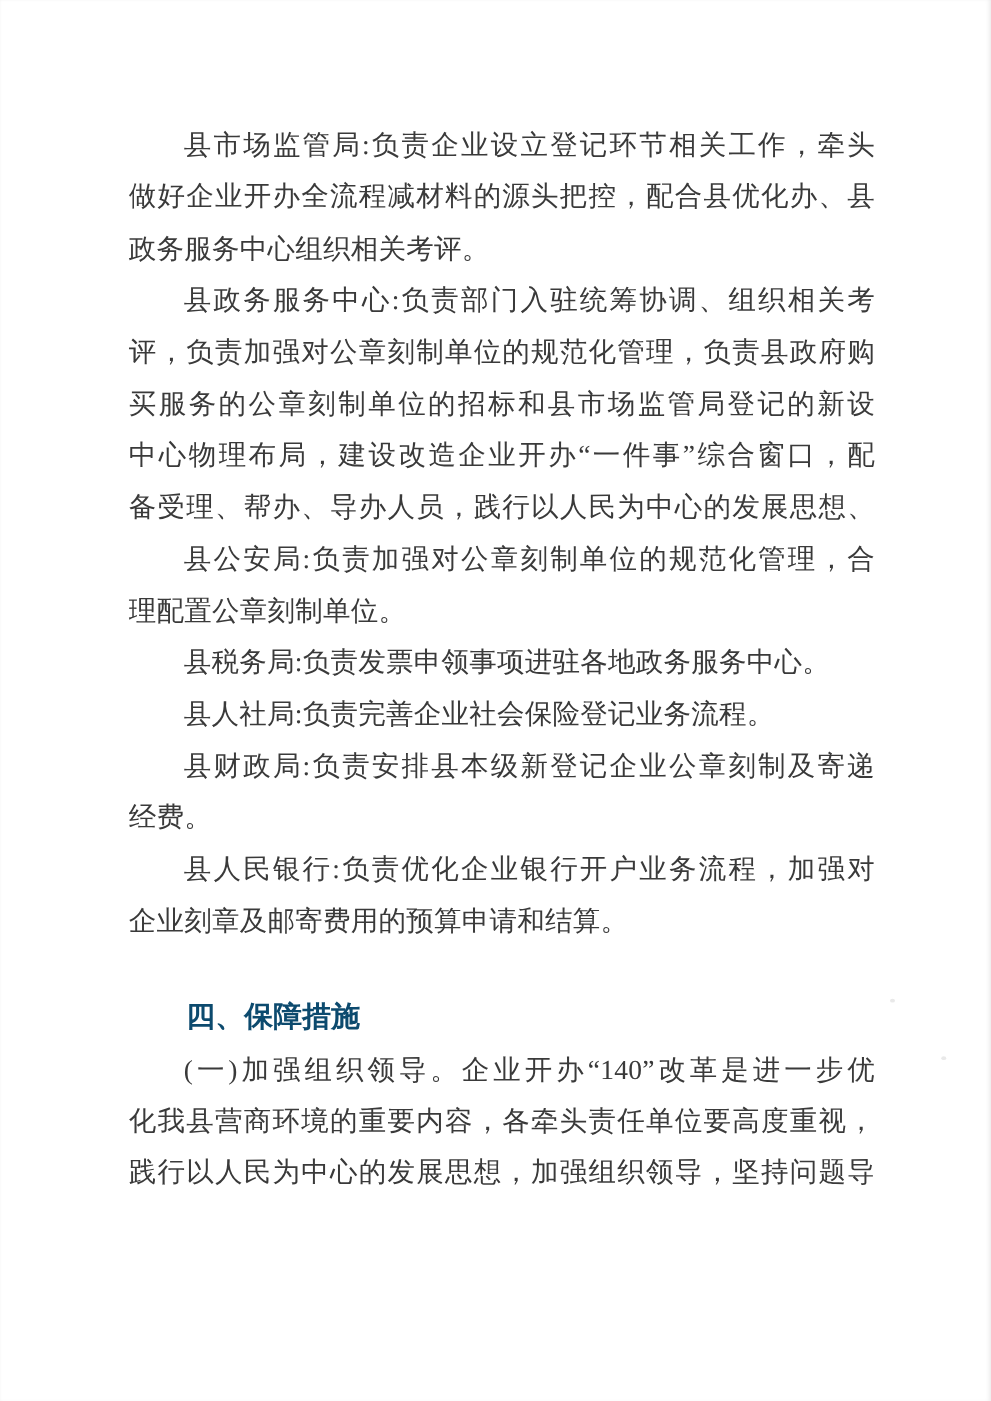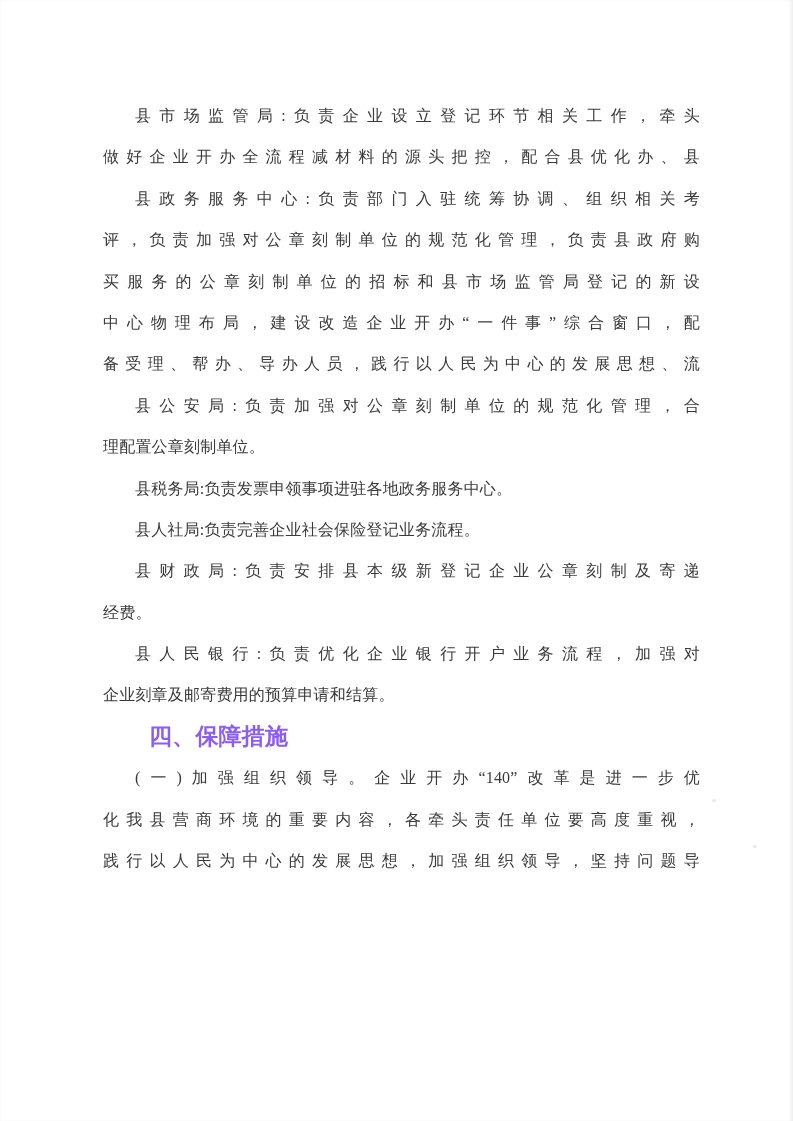--- a/index.html
+++ b/index.html
@@ -18,54 +18,56 @@
   .doc {
     position: absolute;
     left: 103px;
     top: 95px;
     width: 597px;
     color: #3a3a3a;
   }
   .line {
     height: 41.4px;
     line-height: 41.4px;
-    font-size: 16px;
+    font-size: 22px;
     letter-spacing: 0.2px;
     white-space: normal;
     word-break: break-all;
     overflow: hidden;
   }
   .line.indent {
     text-indent: 2em;
   }
   .line.fill {
     text-align: justify;
     text-align-last: justify;
   }
   .line.heading {
     font-family: "Liberation Sans", "DejaVu Sans", sans-serif;
     font-weight: 700;
     font-size: 23px;
-    color: #8b5cf6;
+    color: #0c4a6e;
+    margin-top: 36px;
   }
   .speck {
     position: absolute;
     background: #e9e9e9;
     border-radius: 50%;
     width: 4px;
     height: 3px;
   }
 </style>
 </head>
 <body>
 
 <div class="page" style="background: rgb(255, 255, 255);">
   <div class="doc" style="color: rgb(58, 58, 58);">
       <div class="line indent fill">县市场监管局:负责企业设立登记环节相关工作，牵头</div>
       <div class="line fill">做好企业开办全流程减材料的源头把控，配合县优化办、县</div>
+      <div class="line">政务服务中心组织相关考评。</div>
       <div class="line indent fill">县政务服务中心:负责部门入驻统筹协调、组织相关考</div>
       <div class="line fill">评，负责加强对公章刻制单位的规范化管理，负责县政府购</div>
       <div class="line fill">买服务的公章刻制单位的招标和县市场监管局登记的新设</div>
       <div class="line fill">中心物理布局，建设改造企业开办“一件事”综合窗口，配</div>
       <div class="line fill">备受理、帮办、导办人员，践行以人民为中心的发展思想、流</div>
       <div class="line indent fill">县公安局:负责加强对公章刻制单位的规范化管理，合</div>
       <div class="line">理配置公章刻制单位。</div>
       <div class="line indent">县税务局:负责发票申领事项进驻各地政务服务中心。</div>
       <div class="line indent">县人社局:负责完善企业社会保险登记业务流程。</div>
       <div class="line indent fill">县财政局:负责安排县本级新登记企业公章刻制及寄递</div>

